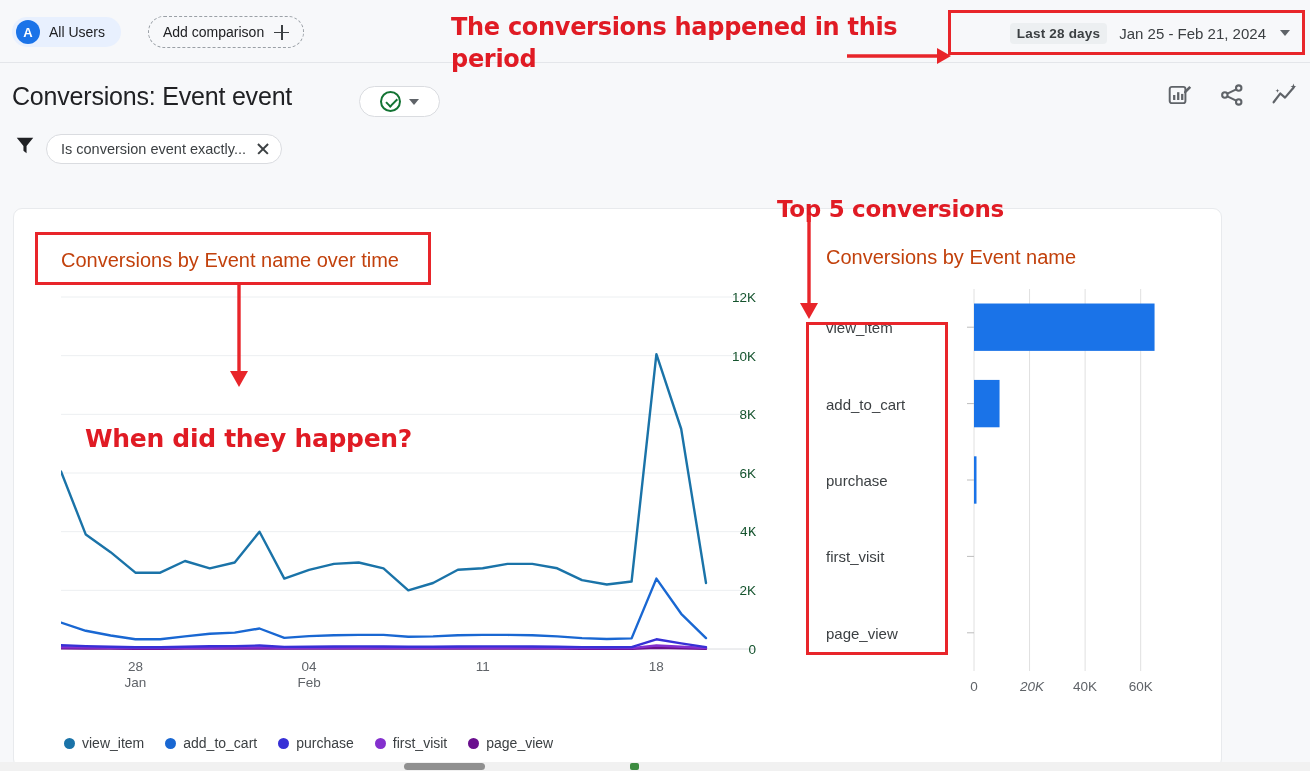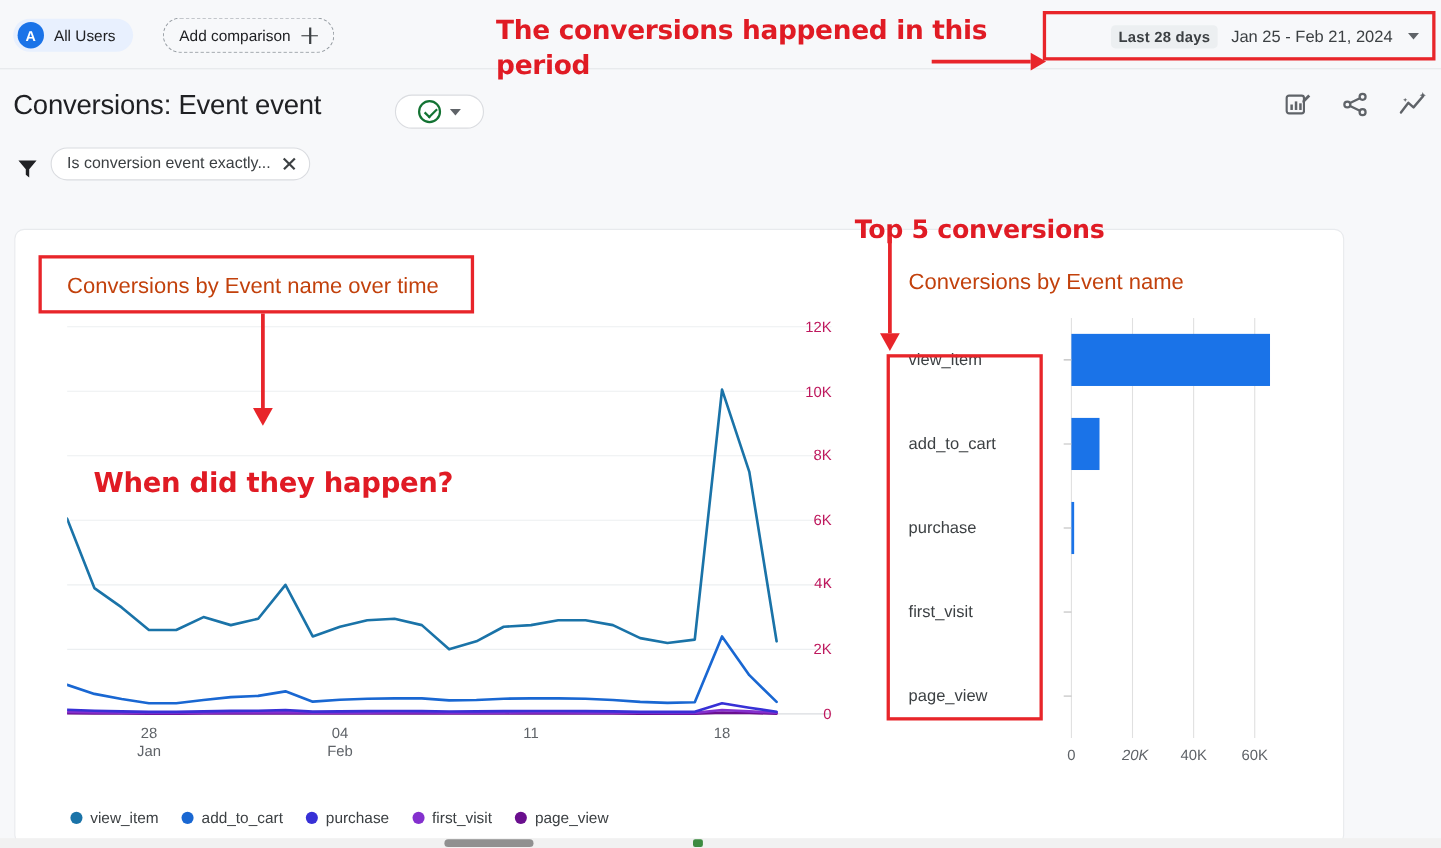--- a/index.html
+++ b/index.html
@@ -96,21 +96,21 @@
     border-left: 5px solid transparent;
     border-right: 5px solid transparent;
     border-top: 6px solid #5f6368;
   }
 
   
   .hdr-icons { position: absolute; right: 12px; top: 82px; display: flex; gap: 26px; align-items: center; }
   .hdr-icons svg { display: block; cursor: pointer; }
 
   
-  .filter-row { position: absolute; left: 14px; top: 134px; display: flex; align-items: flex-end; gap: 10px; }
+  .filter-row { position: absolute; left: 14px; top: 134px; display: flex; align-items: flex-start; gap: 10px; }
   .funnel-icon { width: 22px; height: 22px; }
   .filter-chip {
     display: flex; align-items: center; gap: 10px;
     height: 30px; padding: 0 11px 0 14px;
     border: 1px solid #dadce0; border-radius: 16px; background: #fff;
     cursor: pointer;
   }
   .filter-chip .txt { font-size: 14.5px; color: #3c4043; }
   .x-icon { width: 14px; height: 14px; position: relative; }
   .x-icon::before, .x-icon::after {
@@ -126,21 +126,21 @@
     background: #fff; border: 1px solid #e8eaed; border-radius: 9px;
   }
 
   .chart-title { position: absolute; font-size: 20px; color: #c2410c; }
   #lineChartTitle { left: 47px; top: 40px; }
   #barChartTitle  { left: 812px; top: 37px; }
 
   
   .line-wrap { position: absolute; left: 47px; top: 80px; width: 695px; height: 400px; }
   .ytick {
-    position: absolute; right: 0; font-size: 13.5px; color: #be185d;
+    position: absolute; right: 0; font-size: 13.5px; color: #14532d;
     text-align: right; width: 46px; transform: translateY(-50%);
   }
   .xtick {
     position: absolute; font-size: 13.5px; color: #5f6368;
     text-align: center; transform: translateX(-50%); line-height: 16px;
   }
   .legend {
     position: absolute; left: 50px; top: 526px;
     display: flex; align-items: center; gap: 21px;
   }

